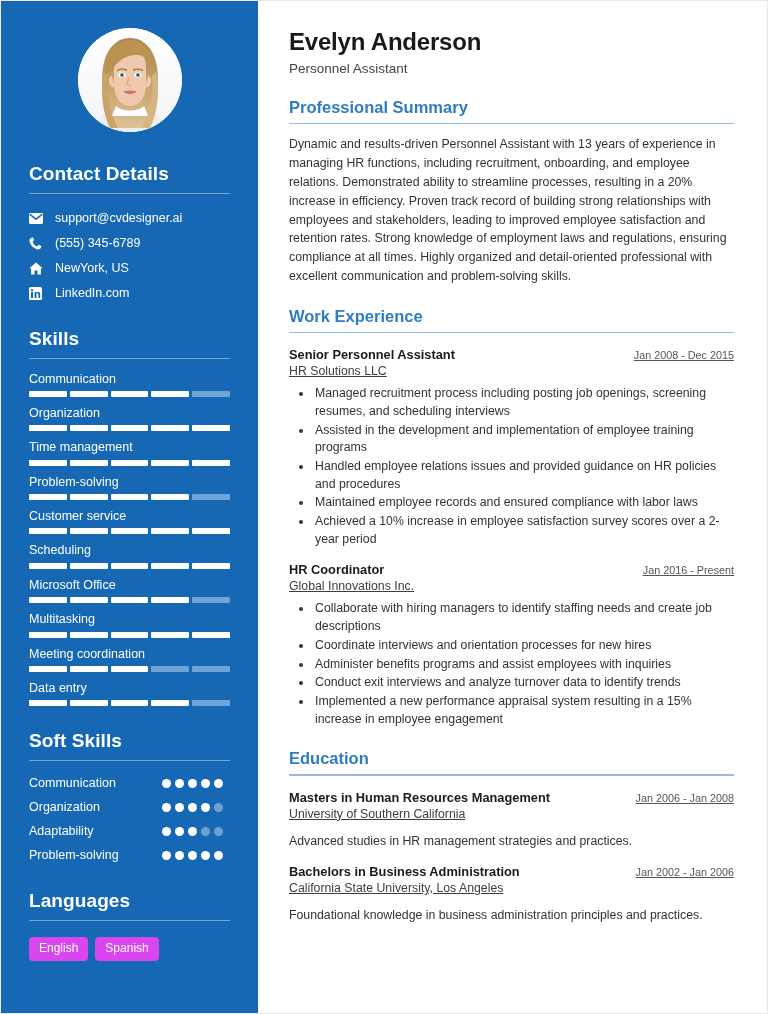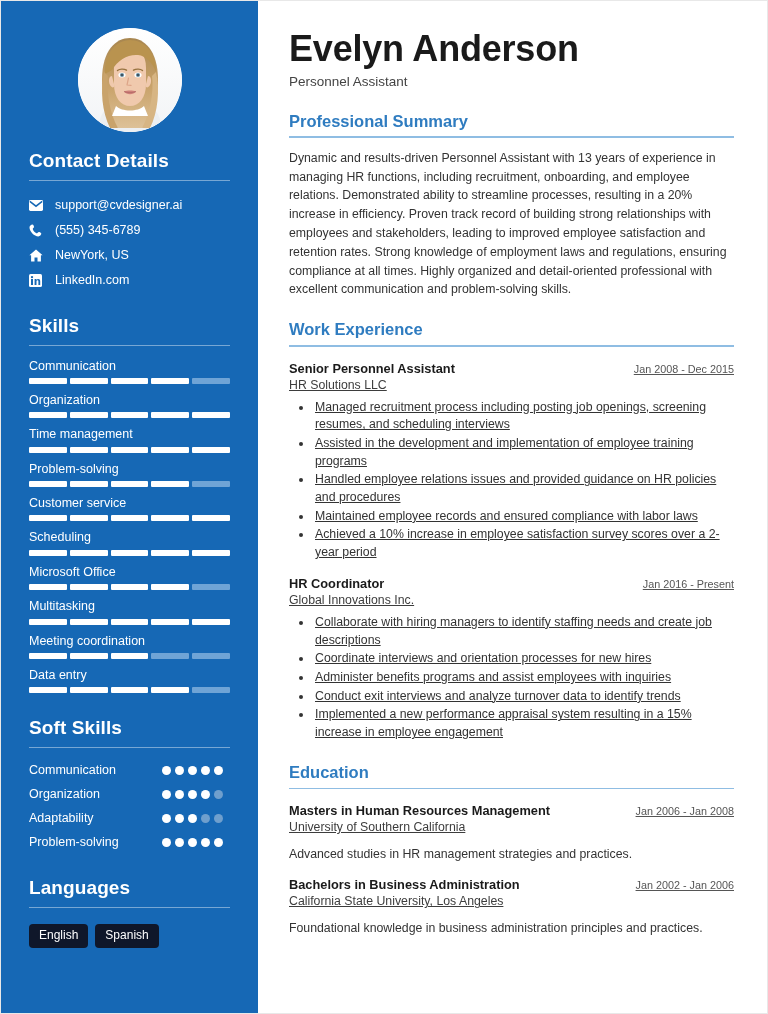--- a/index.html
+++ b/index.html
@@ -57,21 +57,21 @@
     padding: 0;
     line-height: 1.2;
   }
   .side-heading-rule {
     height: 1px;
     background: rgba(255,255,255,0.42);
     margin-top: 7px;
     margin-bottom: 0;
   }
 
-  .contact-block { margin-top: 18px; }
+  .contact-block { margin-top: 31px; }
   .contact-list { margin-top: 17px; }
   .contact-row {
     display: flex;
     align-items: center;
     margin-bottom: 10px;
     font-size: 12.5px;
     color: #ffffff;
     line-height: 1.2;
   }
   .contact-icon {
@@ -119,38 +119,38 @@
   .dot {
     width: 9px; height: 9px;
     border-radius: 50%;
     background: #6f9fcd;
   }
   .dot.on { background: #ffffff; }
 
   .lang-block { margin-top: 27px; }
   .lang-list { margin-top: 16px; display: flex; flex-wrap: wrap; gap: 7px; }
   .lang-tag {
-    background: #0f172a;
+    background: #d946ef;
     color: #ffffff;
     font-size: 12px;
     padding: 5px 10px 6px 10px;
     border-radius: 4px;
     line-height: 1.1;
   }
 
   
   .main {
     flex: 1;
     box-sizing: border-box;
     padding: 28px 33px 0 31px;
     background: #ffffff;
     min-width: 0;
   }
   .cand-name {
-    font-size: 36px;
+    font-size: 24px;
     font-weight: bold;
     color: #1a1a1a;
     line-height: 1.12;
     letter-spacing: -0.2px;
     margin: 0;
   }
   .cand-role {
     font-size: 13.5px;
     color: #444444;
     margin-top: 5px;
@@ -216,21 +216,20 @@
     margin: 5px 0 0 0;
     padding-left: 24px;
     list-style: disc;
   }
   ul.bullets li {
     font-size: 12.3px;
     color: #333333;
     line-height: 1.44;
     margin-bottom: 1px;
     padding-left: 2px;
-    text-decoration: underline;
   }
 </style>
 </head>
 <body>
 
 <div class="page">
 
   <aside class="sidebar">
 
     <div class="photo-wrap">

